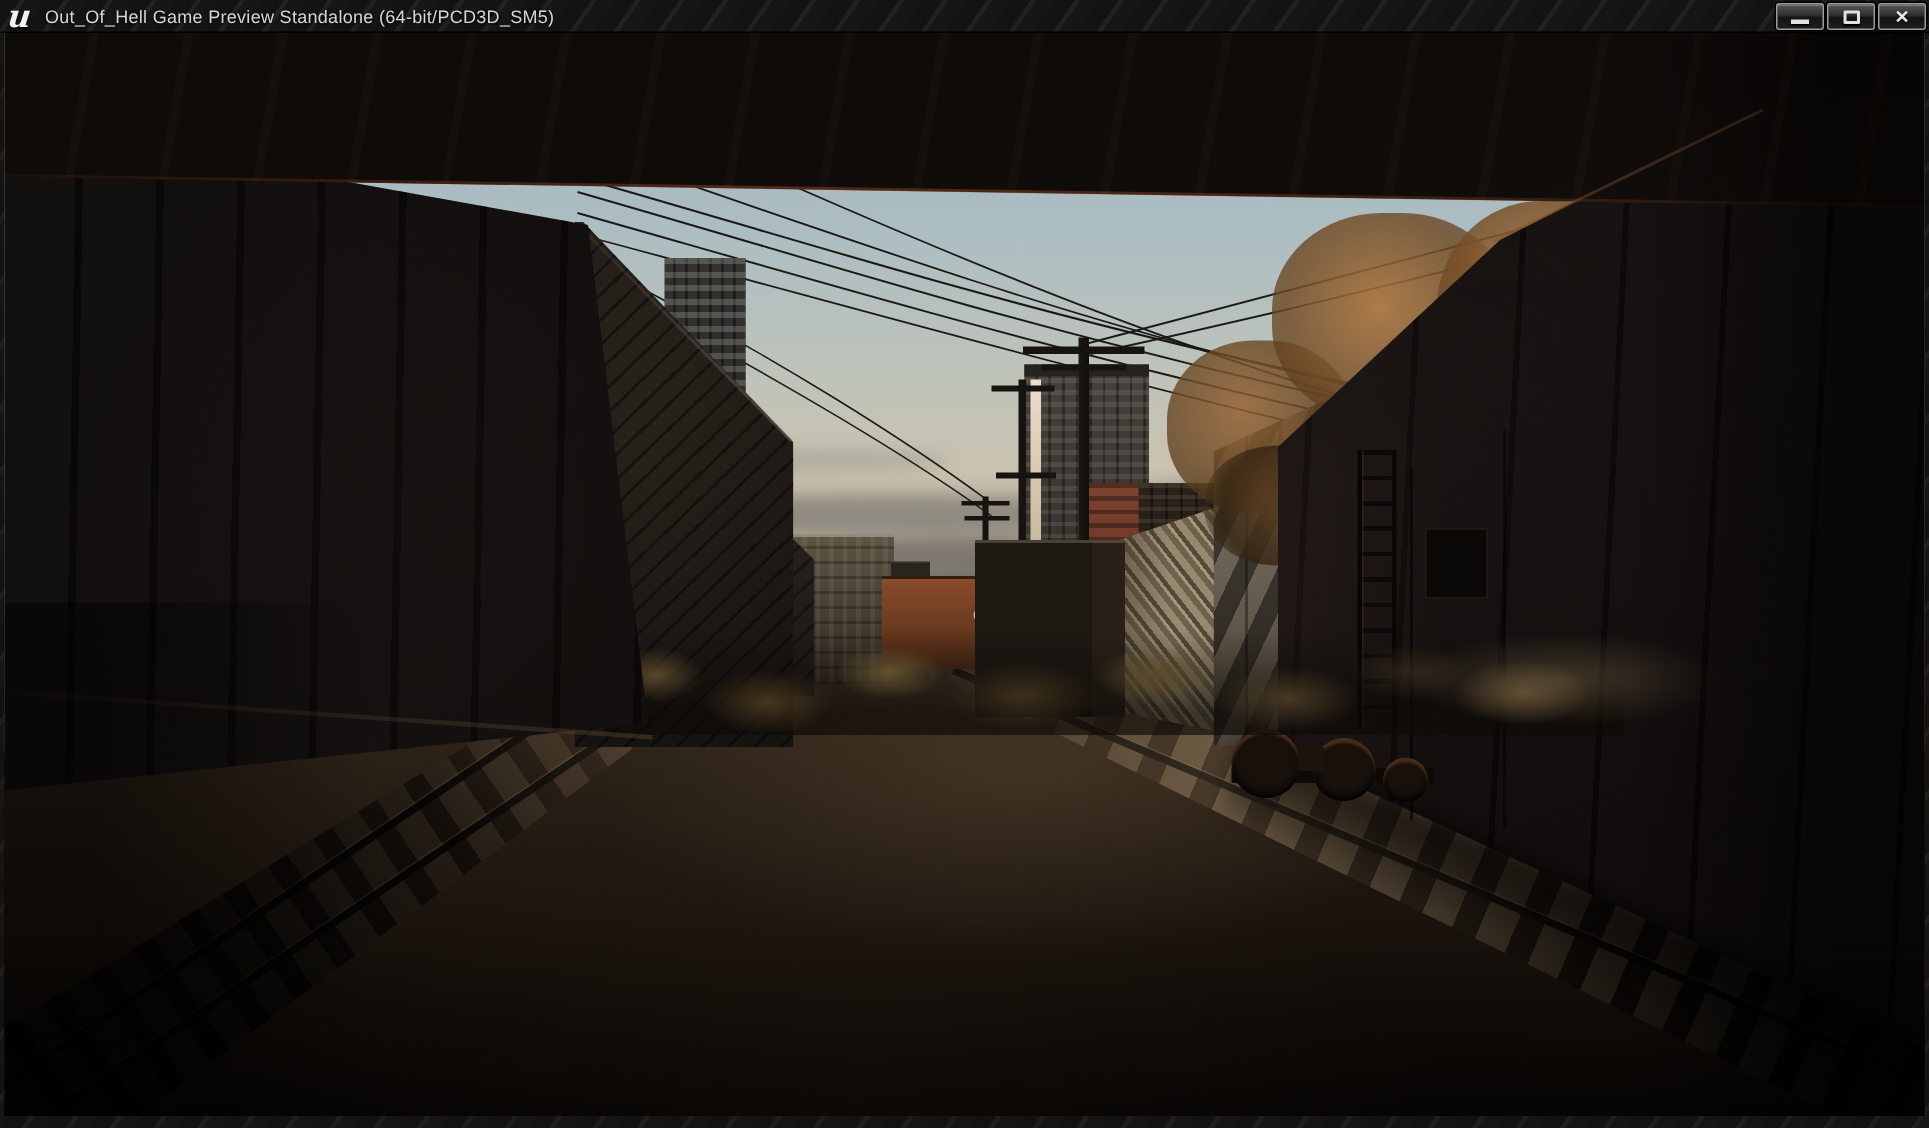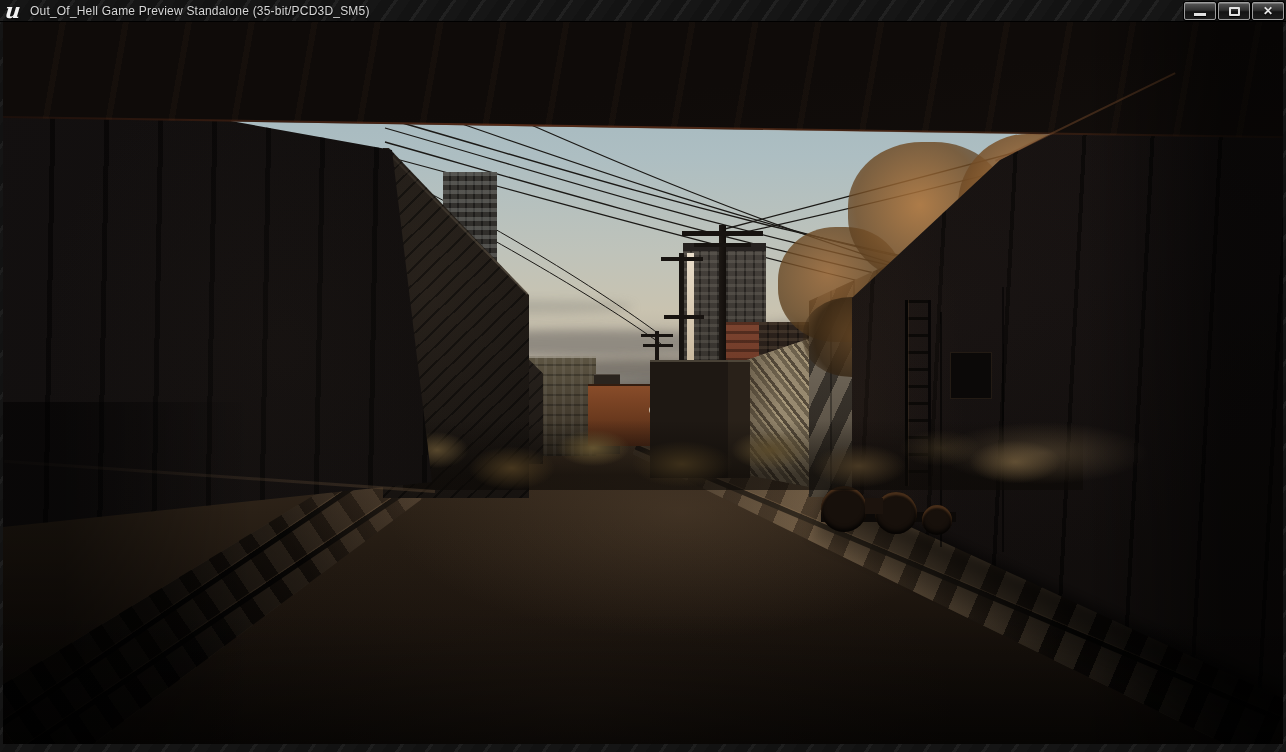--- a/index.html
+++ b/index.html
@@ -257,21 +257,21 @@
   .vig-left { left:0; top:380px; width:250px; height:342px;
     background:linear-gradient(270deg, transparent, rgba(0,0,0,0.5) 75%); }
 </style>
 </head>
 <body>
 
 <div class="window">
 
   <div class="titlebar">
     <span class="logo">u</span>
-    <span class="title-text">Out_Of_Hell Game Preview Standalone (35-bit/PCD3D_SM5)</span>
+    <span class="title-text">Out_Of_Hell Game Preview Standalone (64-bit/PCD3D_SM5)</span>
     <div class="controls">
       <div class="wbtn">
           <span class="glyph-min"></span>
         </div>
       <div class="wbtn">
           <span class="glyph-max"></span>
         </div>
       <div class="wbtn">
           <span class="glyph-close">✕</span>
         </div>

